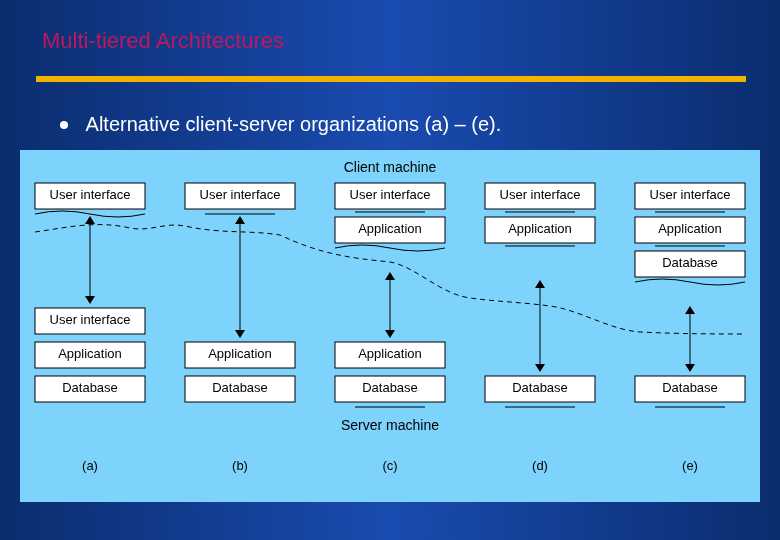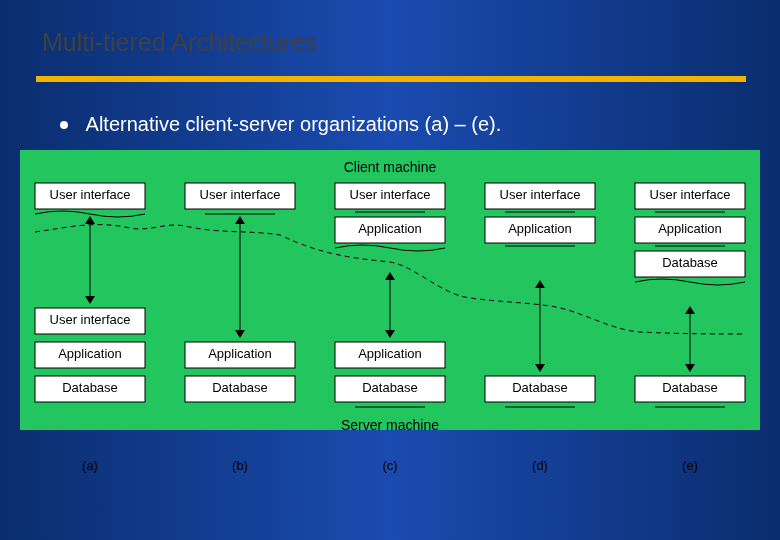--- a/index.html
+++ b/index.html
@@ -13,22 +13,22 @@
   }
   .slide {
     position: relative;
     width: 780px;
     height: 540px;
   }
   .title {
     position: absolute;
     top: 28px;
     left: 42px;
-    font-size: 25px;
-    color: #404040;
+    font-size: 22px;
+    color: #be185d;
   }
   .title-rule {
     position: absolute;
     top: 76px;
     left: 36px;
     width: 710px;
     height: 6px;
     background: #f2b200;
   }
   .bullet-row {
@@ -48,22 +48,22 @@
     vertical-align: middle;
   }
   .bullet-text {
     vertical-align: middle;
   }
   .diagram {
     position: absolute;
     top: 150px;
     left: 20px;
     width: 740px;
-    height: 280px;
-    background: #22c55e;
+    height: 352px;
+    background: #7dd3fc;
   }
   .diagram svg {
     width: 740px;
     height: 352px;
   }
   .box {
     fill: #fff;
     stroke: #000;
     stroke-width: 1;
   }

